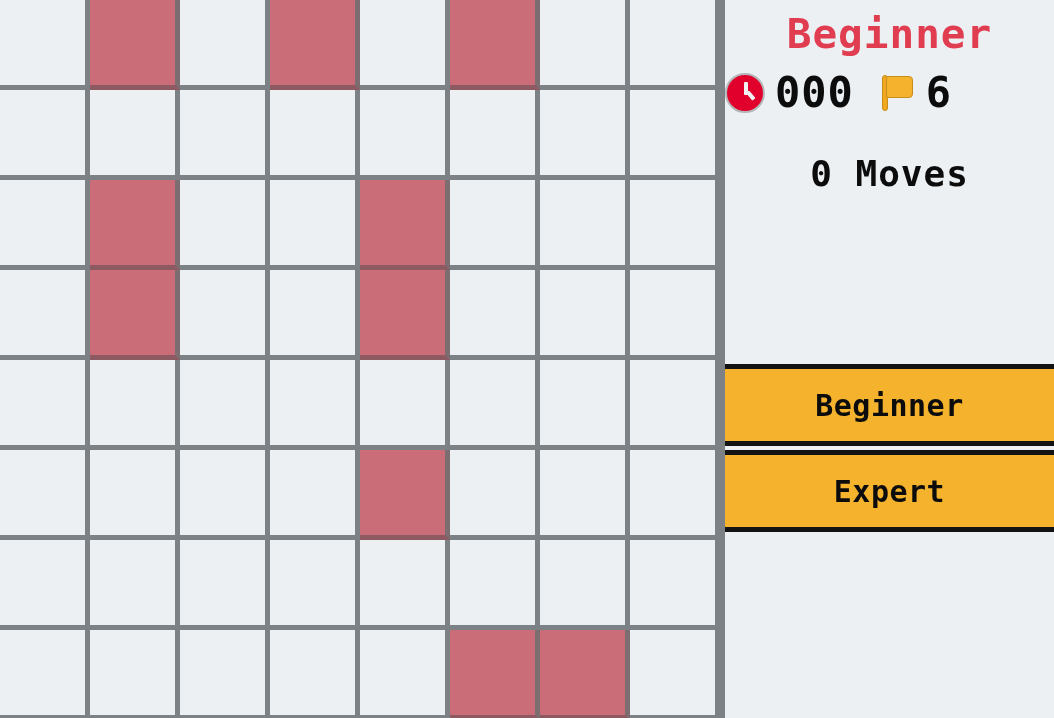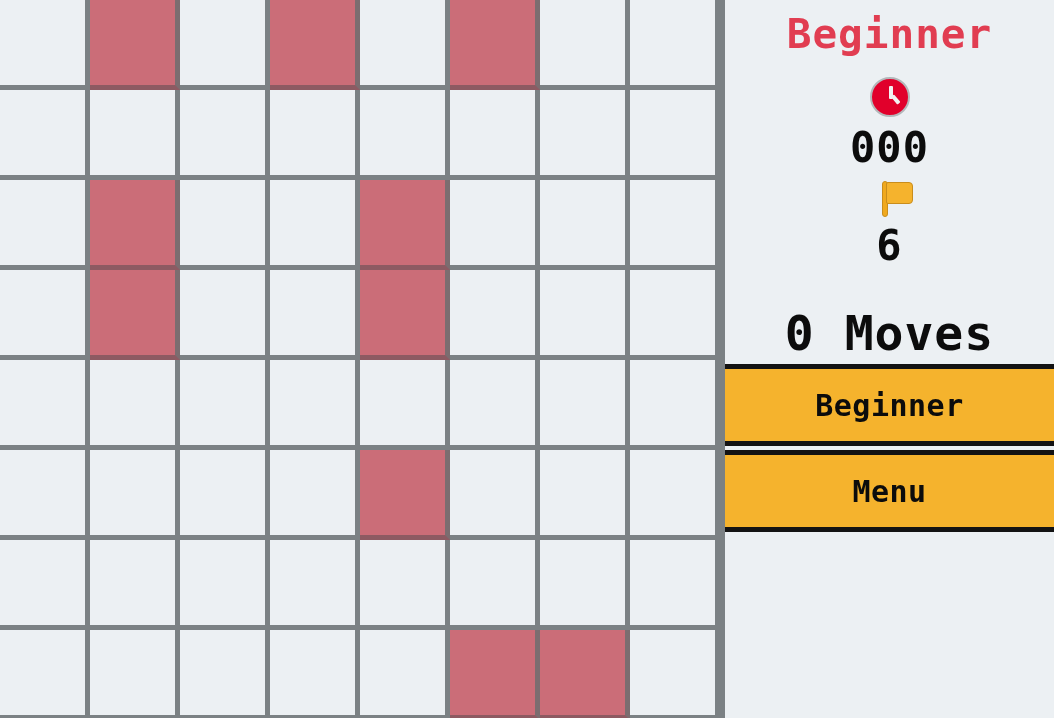--- a/index.html
+++ b/index.html
@@ -84,25 +84,24 @@
     font-weight: bold;
     letter-spacing: 1px;
     color: #e13d51;
     padding-top: 14px;
     line-height: 1;
     -webkit-font-smoothing: none;
   }
 
   .statline {
     display: flex;
-    flex-direction: column;
     align-items: center;
-    justify-content: flex-end;
+    justify-content: flex-start;
     gap: 10px;
-    margin-top: 22px;
+    margin-top: 17px;
     font-size: 42px;
     font-weight: bold;
     color: #0c0c0c;
     line-height: 1;
   }
 
   .clock-icon {
     width: 40px;
     height: 40px;
     border-radius: 50%;
@@ -164,21 +163,21 @@
     background: #f5b32d;
     border: 1px solid #c98d1c;
     border-radius: 2px 4px 4px 2px;
     box-sizing: border-box;
   }
 
   .flag-value { letter-spacing: 1px; }
 
   .moves {
     text-align: center;
-    font-size: 48px;
+    font-size: 36px;
     font-weight: bold;
     color: #0c0c0c;
     margin-top: 42px;
     letter-spacing: 1px;
     line-height: 1;
   }
 
   
   #buttons {
     flex: 1 1 auto;
@@ -300,16 +299,16 @@
           <div class="banner"></div>
         </div>
         <span class="flag-value">6</span>
       </div>
 
       <div class="moves">0 Moves</div>
     </div>
 
     <div id="buttons">
         <button class="menu-btn">Beginner</button>
-        <button class="menu-btn">Menu</button>
+        <button class="menu-btn">Expert</button>
       </div>
   </div>
 </div>
 
 </body></html>

